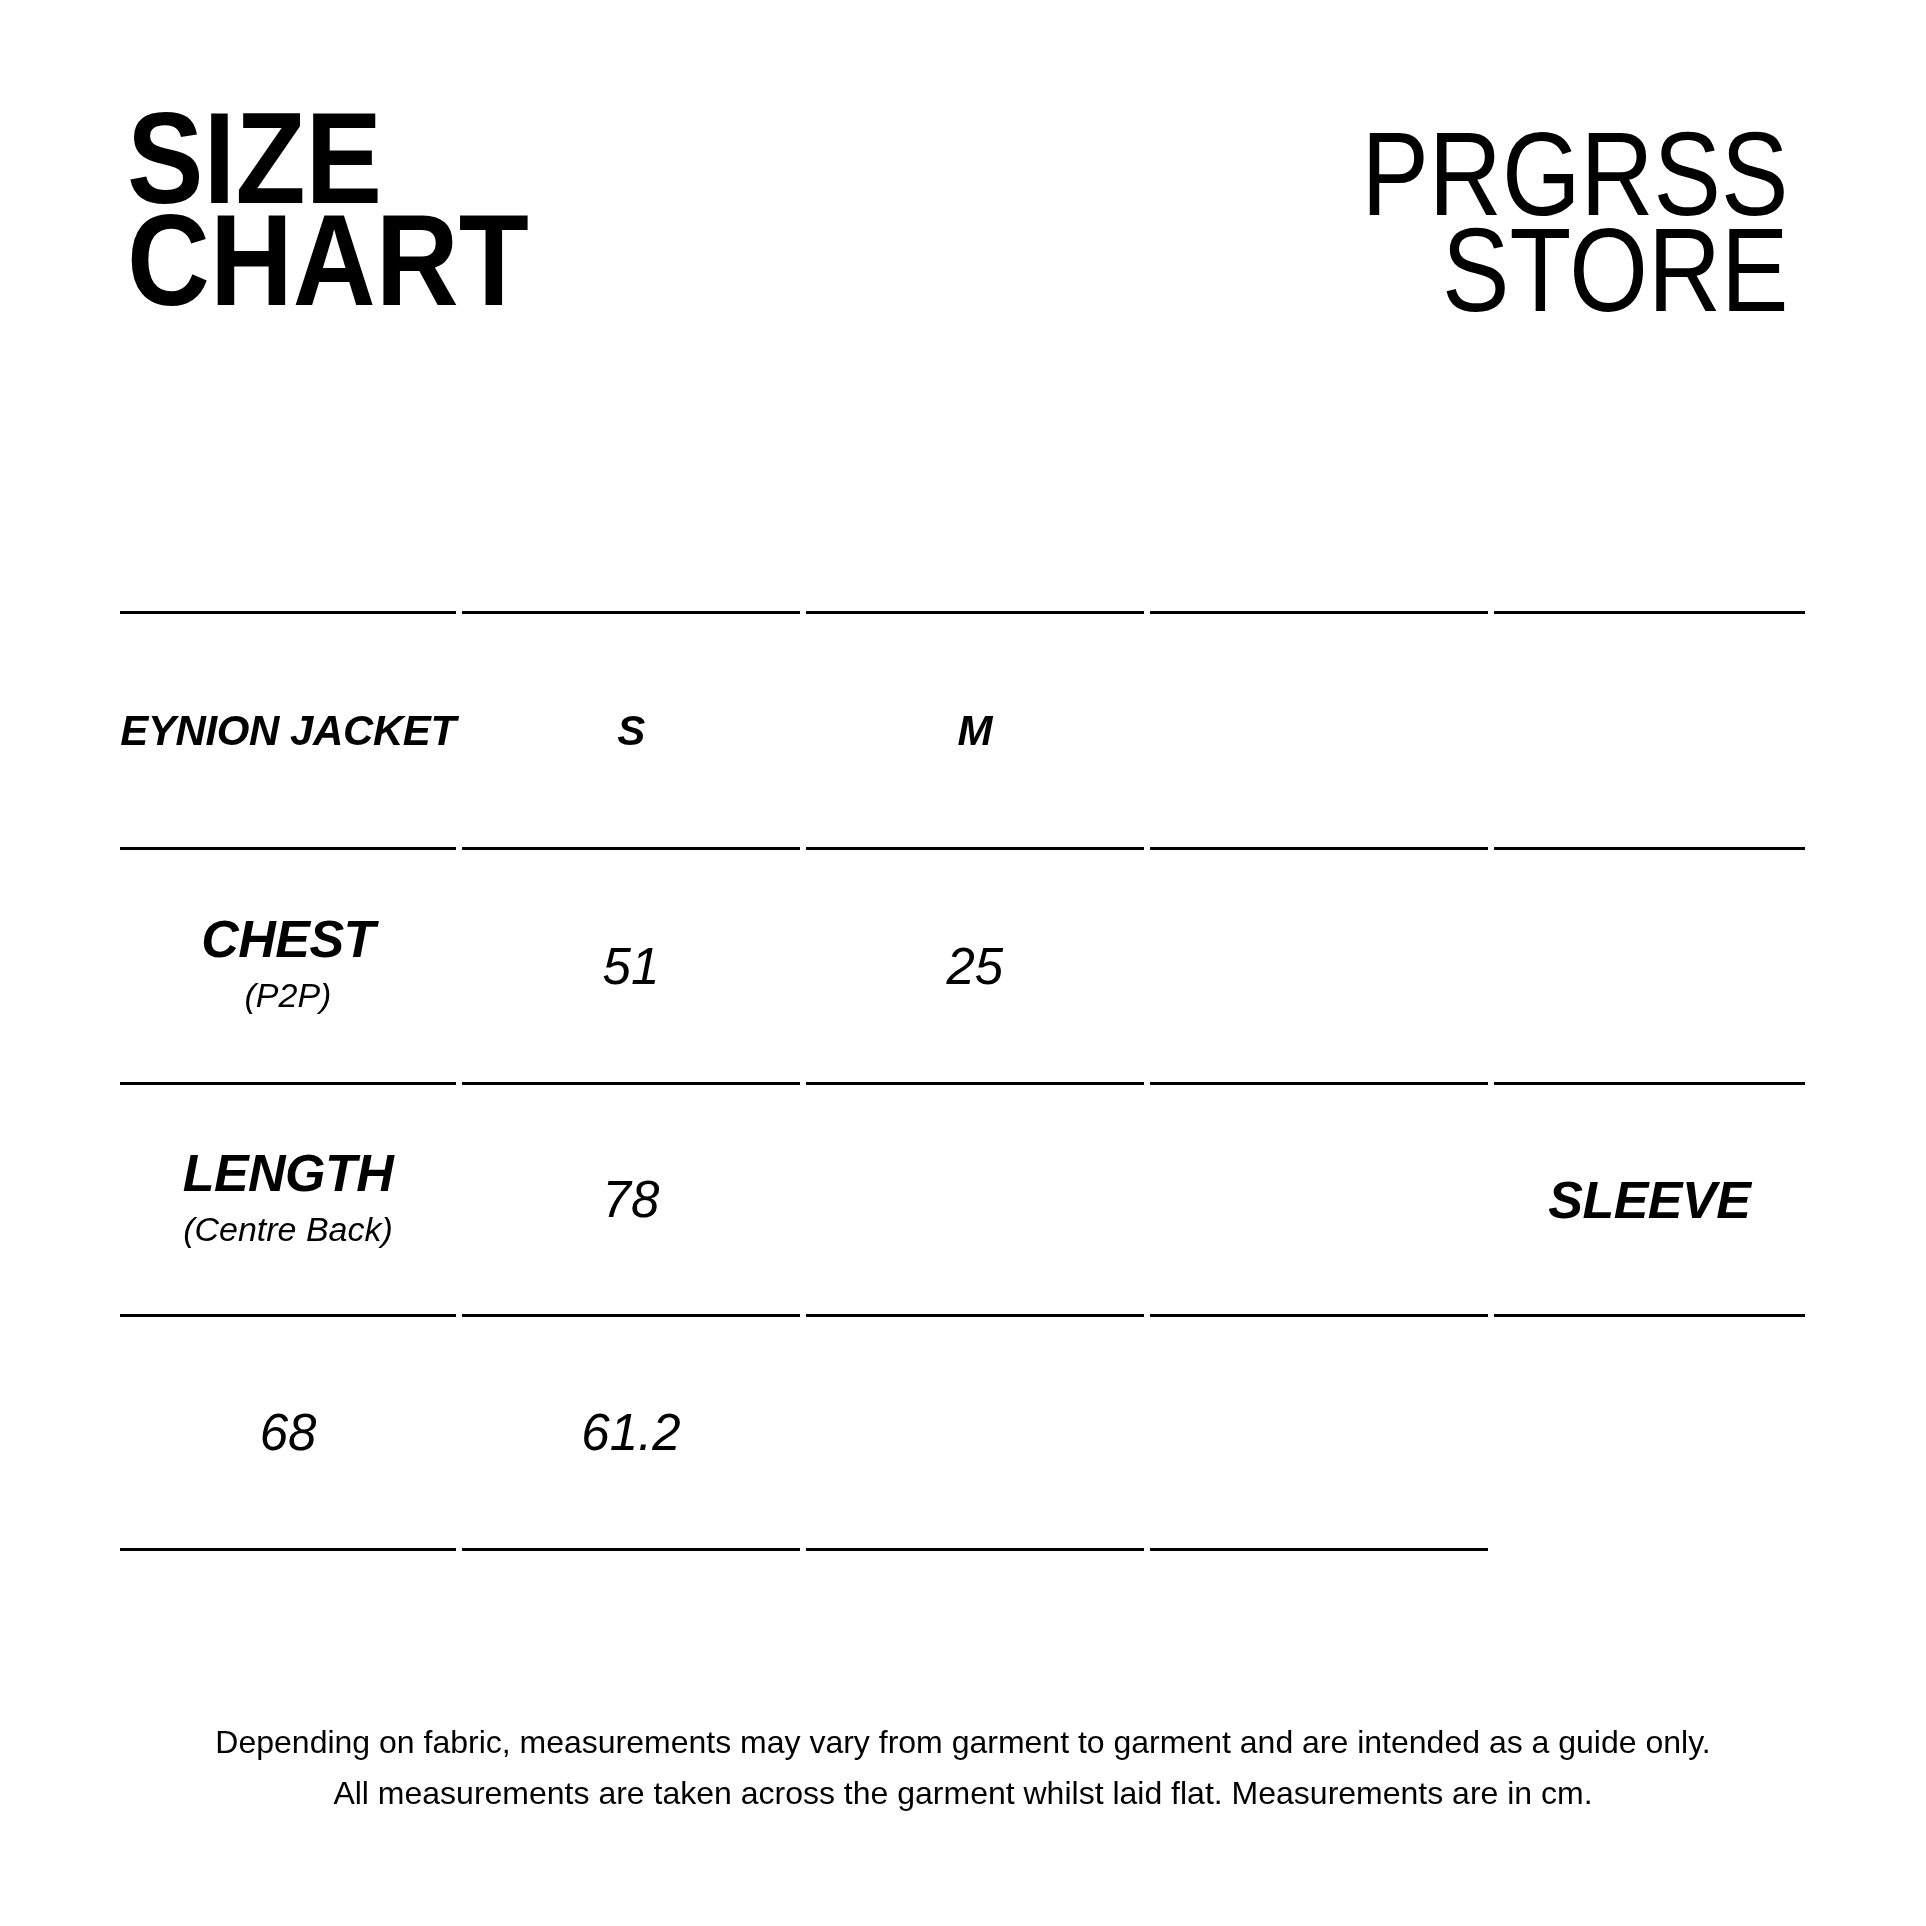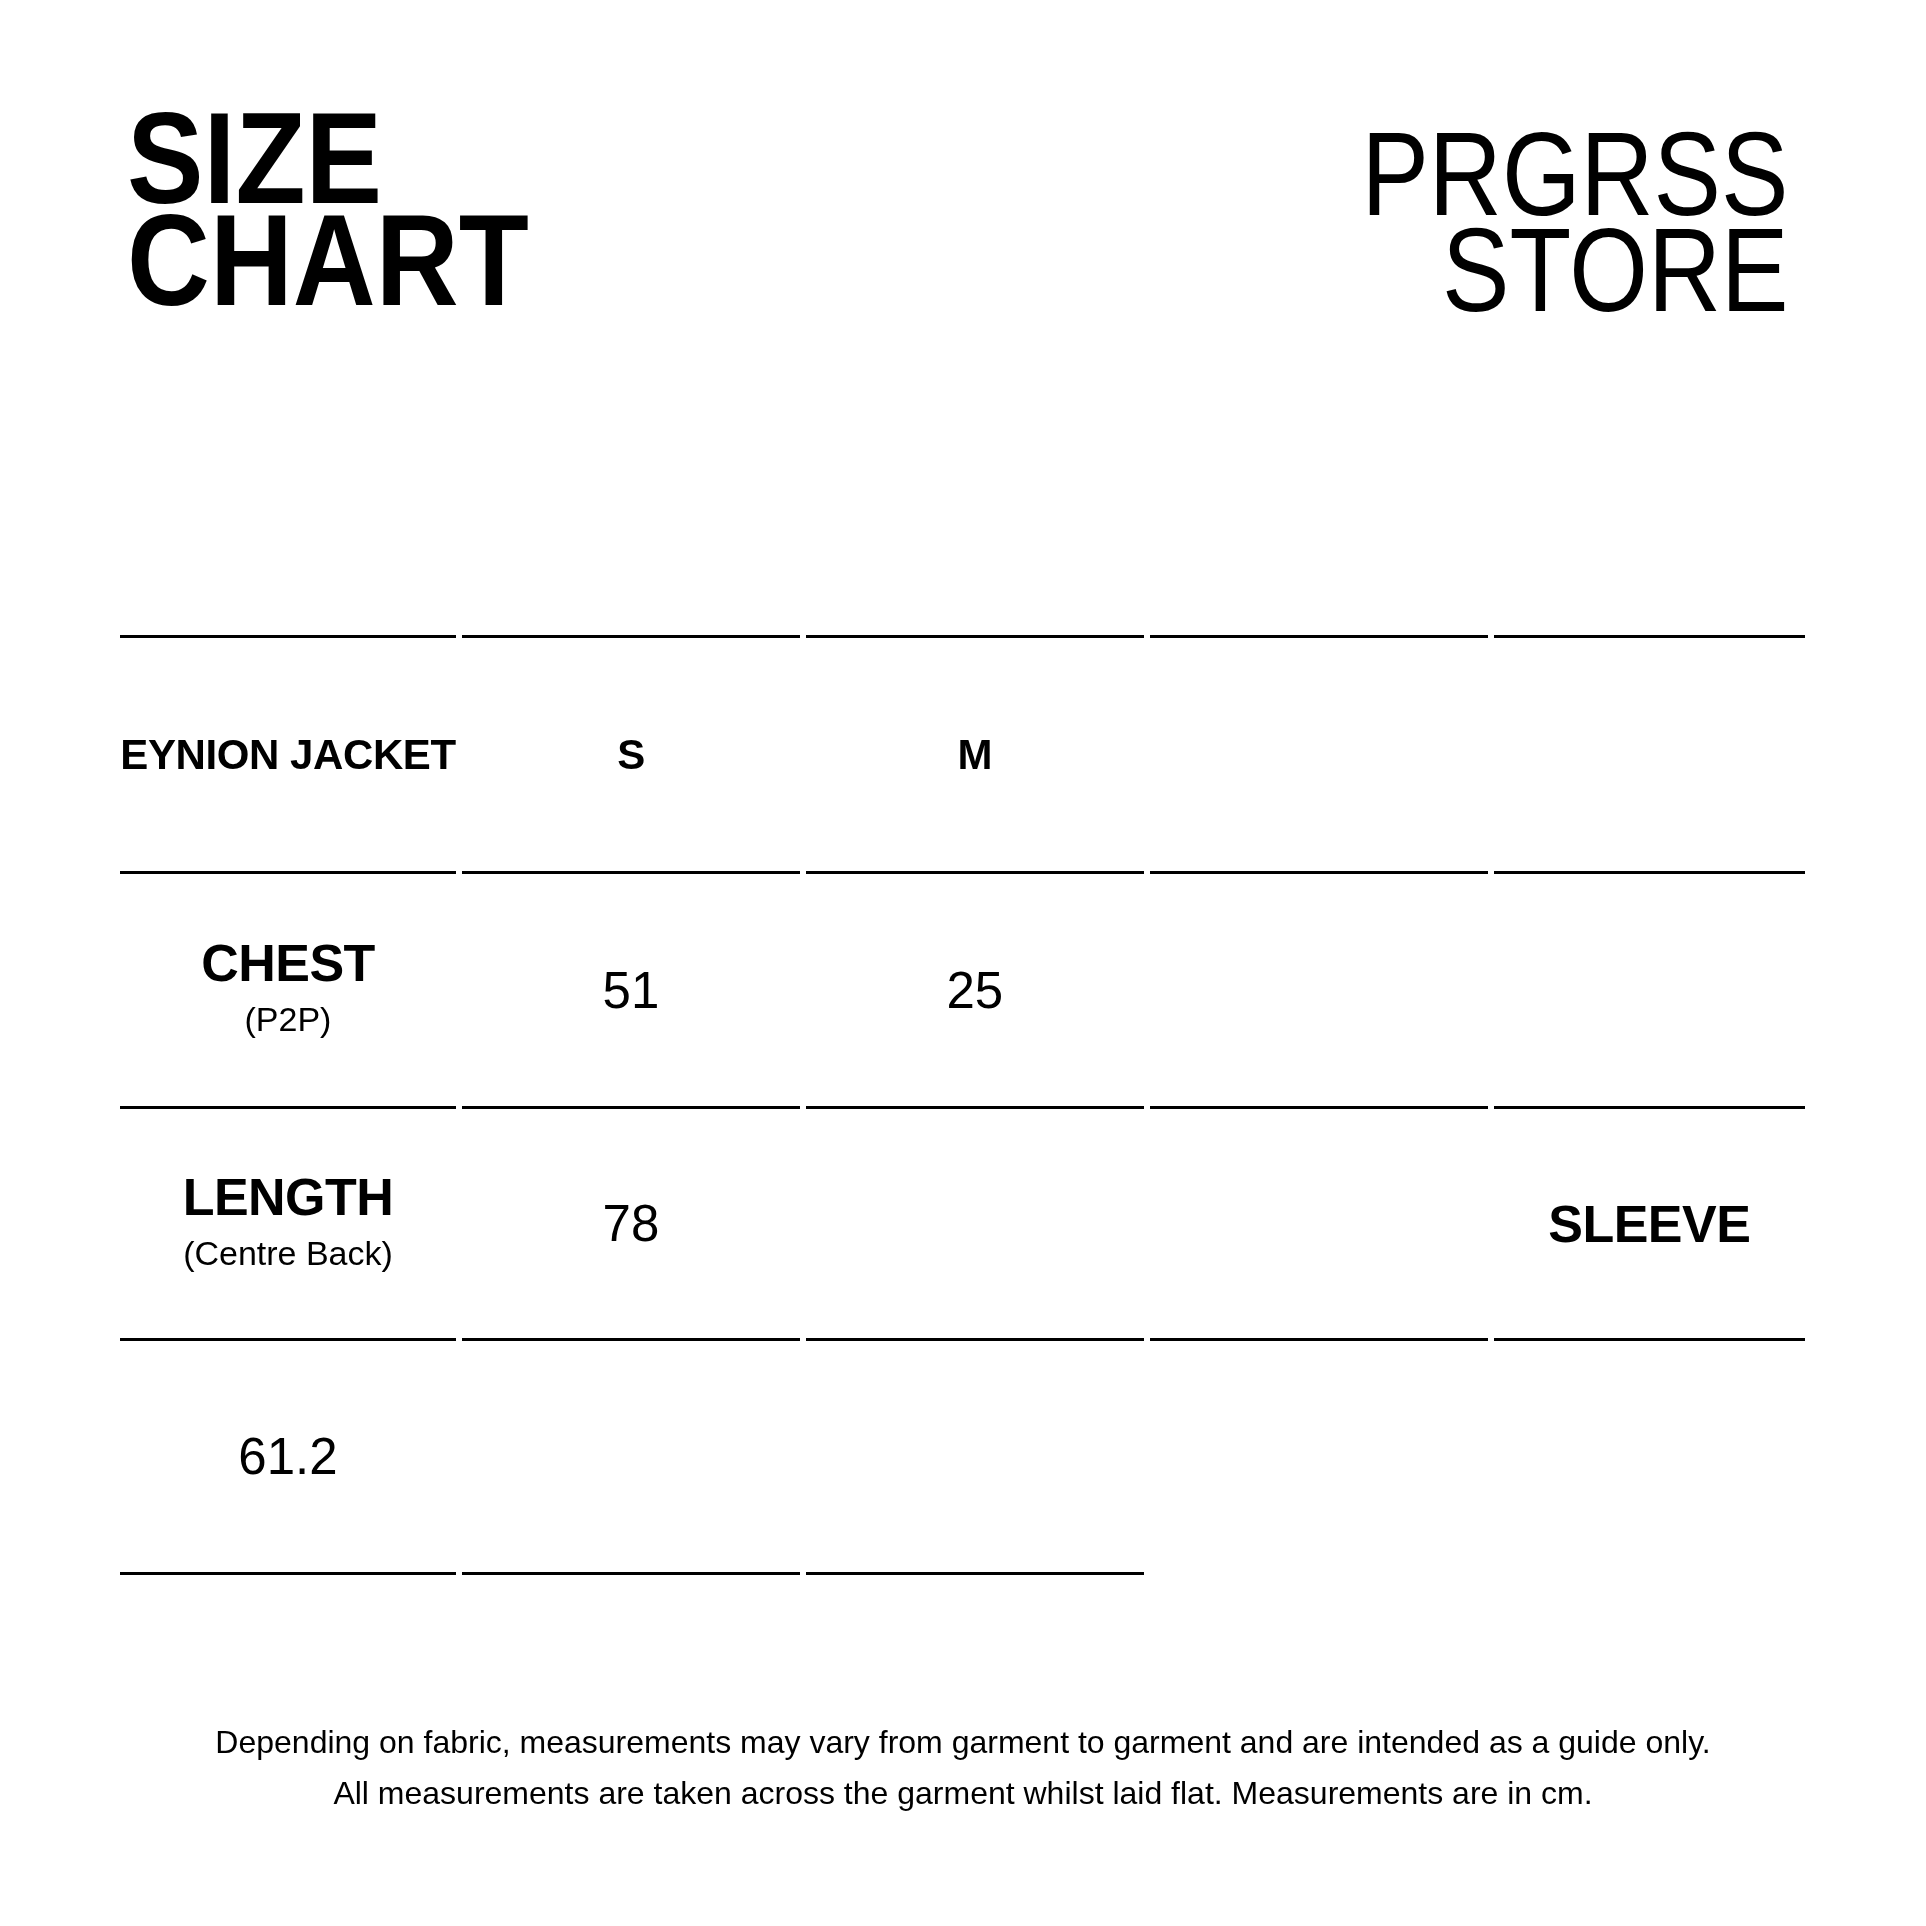--- a/index.html
+++ b/index.html
@@ -37,26 +37,27 @@
     font-weight: normal;
     text-align: right;
     transform: scaleX(0.85);
     transform-origin: right top;
     white-space: nowrap;
   }
   
   .size-table {
     position: absolute;
     left: 120px;
-    top: 635px;
+    top: 611px;
     width: 1685px;
     display: grid;
     grid-template-columns: 885fr 890fr 890fr 890fr 820fr;
     grid-template-rows: 239px 235px 232px 234px;
     column-gap: 6px;
+    font-style: italic;
   }
   .cell {
     box-sizing: border-box;
     border-bottom: 3.9px solid #000000;
     display: flex;
     flex-direction: column;
     align-items: center;
     justify-content: center;
     text-align: center;
     overflow: visible;
@@ -148,20 +149,23 @@
     <span class="value">78</span>
   </div>
   <div class="cell"></div>
   <div class="cell"></div>
 
   <div class="cell">
     <span class="label-main">SLEEVE</span>
 
   </div>
   <div class="cell">
+    <span class="value">68</span>
+  </div>
+  <div class="cell">
     <span class="value">61.2</span>
   </div>
   <div class="cell"></div>
   <div class="cell"></div>
 
 </div>
 
 <div class="footer">
   <div>Depending on fabric, measurements may vary from garment to garment and are intended as a guide only.</div>
   <div>All measurements are taken across the garment whilst laid flat. Measurements are in cm.</div>

